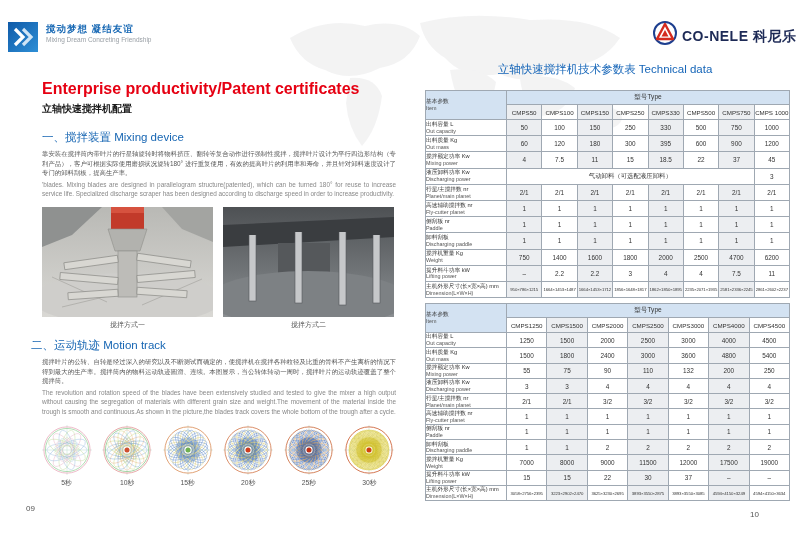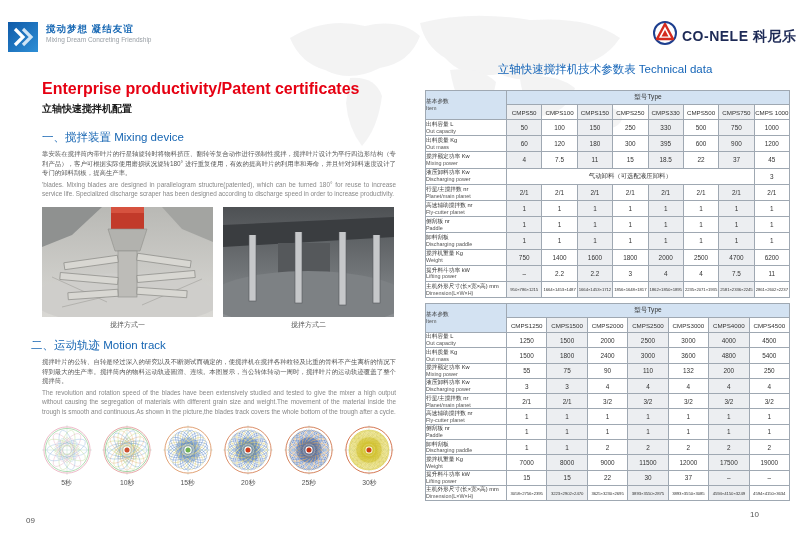--- a/index.html
+++ b/index.html
@@ -28,21 +28,21 @@
   .cn-p{font-size:6.4px;color:#555;}
   .en-p{font-size:6.4px;color:#888;margin-top:2px;}
   #photos{left:42px;top:207px;display:flex;gap:10px;}
   .photo{width:171px;height:110px;display:block;}
   #photo-captions{left:42px;top:320px;display:flex;gap:10px;}
   .photo-cap{width:171px;text-align:center;font-size:7px;color:#555;}
   #tracks-row{left:38px;top:424px;width:360px;display:flex;justify-content:space-between;}
   .track{display:flex;flex-direction:column;align-items:center;width:57px;}
   .track-cap{font-size:6.8px;color:#555;margin-top:2px;}
   .page-num{font-size:8px;color:#555;}
-  #page-left{left:26px;top:504px;margin-top:12px;}
+  #page-left{left:26px;top:504px;}
   #page-right{left:750px;top:510px;}
 
   
   #tech-title{left:420px;top:62px;width:370px;text-align:center;
     font-size:11.5px;font-weight:normal;color:#1565b8;}
   .tbl-host{left:425px;width:365px;}
   #tbl0{top:90px;}
   #tbl1{top:303px;}
   table.spec{border-collapse:collapse;table-layout:fixed;width:365px;}
   table.spec th,table.spec td{border:1px solid #9fa8b2;padding:0;overflow:hidden;}

